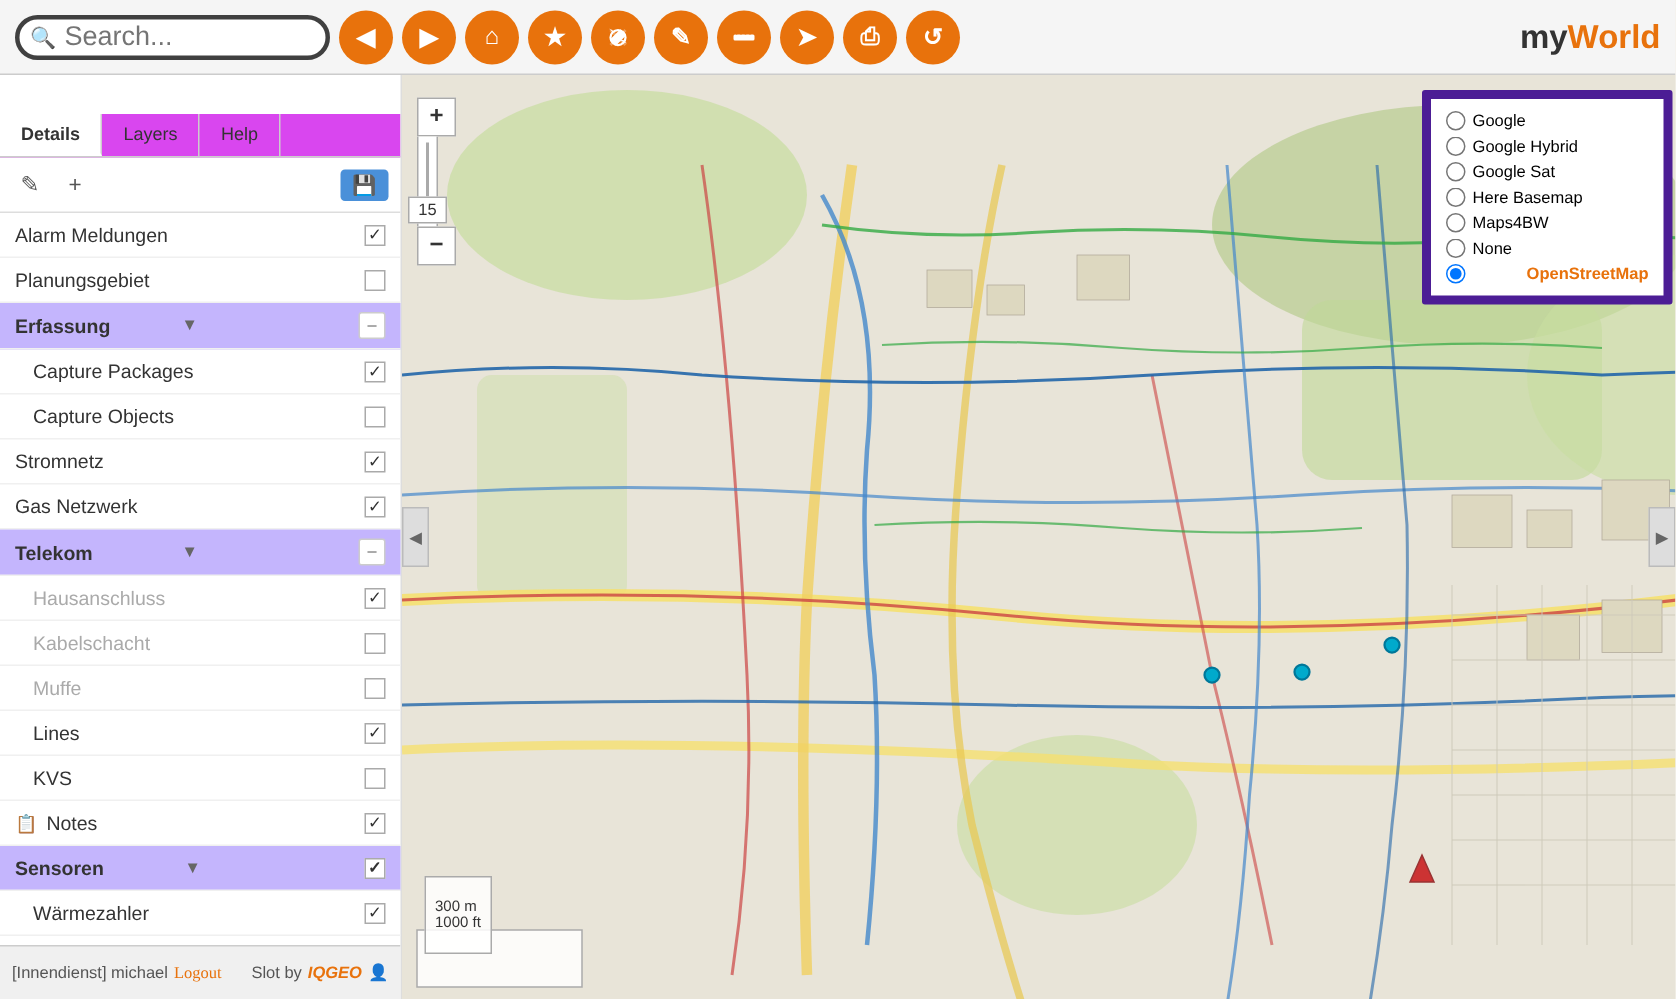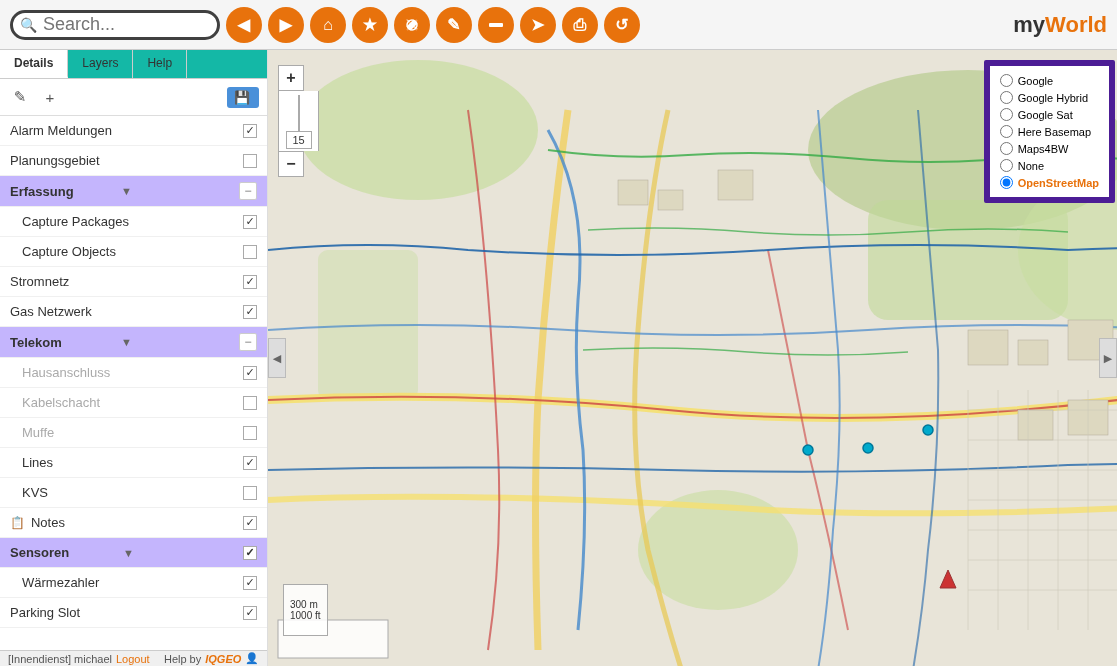--- a/index.html
+++ b/index.html
@@ -71,21 +71,22 @@
       border-right: 1px solid #ddd;
       display: flex;
       flex-direction: column;
       overflow: hidden;
     }
 
     
     #tabs {
       display: flex;
       border-bottom: 1px solid #ccc;
-      background: #14b8a6;
+      background: #d946ef;
+      margin-top: 26px;
     }
     .tab {
       padding: 6px 14px;
       cursor: pointer;
       border-right: 1px solid #ccc;
       font-size: 12px;
       color: #333;
     }
     .tab.active {
       background: #fff;
@@ -169,31 +170,31 @@
       color: #aaa;
       font-size: 12px;
       cursor: pointer;
       border: 1px solid #ccc;
       border-radius: 2px;
       background: #fff;
     }
 
     
     #statusbar {
-      height: 16px;
+      height: 36px;
       background: #f0f0f0;
       border-top: 1px solid #ccc;
       display: flex;
       align-items: center;
       padding: 0 8px;
       font-size: 11px;
       color: #555;
       gap: 4px;
     }
-    #statusbar a { color: #e8720c; text-decoration: none; }
+    #statusbar a { color: #e8720c; text-decoration: none; font-family: Liberation Serif, serif; }
 
     
     #map-container {
       flex: 1;
       position: relative;
       overflow: hidden;
       background: #e8e0d0;
     }
 
     
@@ -445,21 +446,21 @@
         <span class="layer-label">Parking Slot</span>
         <div class="checkbox checked"></div>
       </div>
 
     </div>
 
     <div id="statusbar">
       <span>[Innendienst] michael</span>
       <a href="#" style="color:#e8720c;">Logout</a>
       <span style="margin-left:auto;display:flex;align-items:center;gap:4px;">
-        <span>Help by</span>
+        <span>Slot by</span>
         <span style="font-weight:bold;font-style:italic;color:#e8720c;">IQGEO</span>
         <span>👤</span>
       </span>
     </div>
   </div>
 
   <div id="map-container">
 
     <svg id="map-svg" xmlns="http://www.w3.org/2000/svg">
 
@@ -526,21 +527,21 @@
       <path d="M700 450 L1000 450" stroke="#ccc8b8" stroke-width="1" opacity="0.6"></path>
       <path d="M700 480 L1000 480" stroke="#ccc8b8" stroke-width="1" opacity="0.6"></path>
       <path d="M700 510 L1000 510" stroke="#ccc8b8" stroke-width="1" opacity="0.6"></path>
       <path d="M700 540 L1000 540" stroke="#ccc8b8" stroke-width="1" opacity="0.6"></path>
 
       <rect x="10" y="570" width="110" height="38" fill="rgba(255,255,255,0.85)" stroke="#aaa" stroke-width="1"></rect>
     </svg>
 
     <div id="zoom-controls">
       <button class="zoom-btn">+</button>
-      <div style="height:60px; width:41px; background:white; border-left:1px solid #aaa; border-right:1px solid #aaa; display:flex; flex-direction:column; align-items:center; justify-content:flex-end; padding-bottom:2px;">
+      <div style="height:60px; width:14px; background:white; border-left:1px solid #aaa; border-right:1px solid #aaa; display:flex; flex-direction:column; align-items:center; justify-content:flex-end; padding-bottom:2px;">
         <div style="width:2px; background:#aaa; flex:1; margin-top:4px;"></div>
         <div id="zoom-level">15</div>
       </div>
       <button class="zoom-btn">−</button>
     </div>
 
     <div id="collapse-sidebar">
       <span>◀</span>
     </div>
 
@@ -568,21 +569,21 @@
       <div class="basemap-option">
         <input type="radio" name="basemap" style="">
         <span>Maps4BW</span>
       </div>
       <div class="basemap-option">
         <input type="radio" name="basemap" style="">
         <span>None</span>
       </div>
       <div class="basemap-option selected">
         <input type="radio" name="basemap" checked="" style="">
-        <span style="color:#e8720c;">OpenStreetMap</span>
+        <span style="color:#e8720c;margin-left:36px;">OpenStreetMap</span>
       </div>
     </div>
 
     <div id="scale-bar">
       <div>300 m</div>
       <div>1000 ft</div>
     </div>
 
   </div>
 </div>

